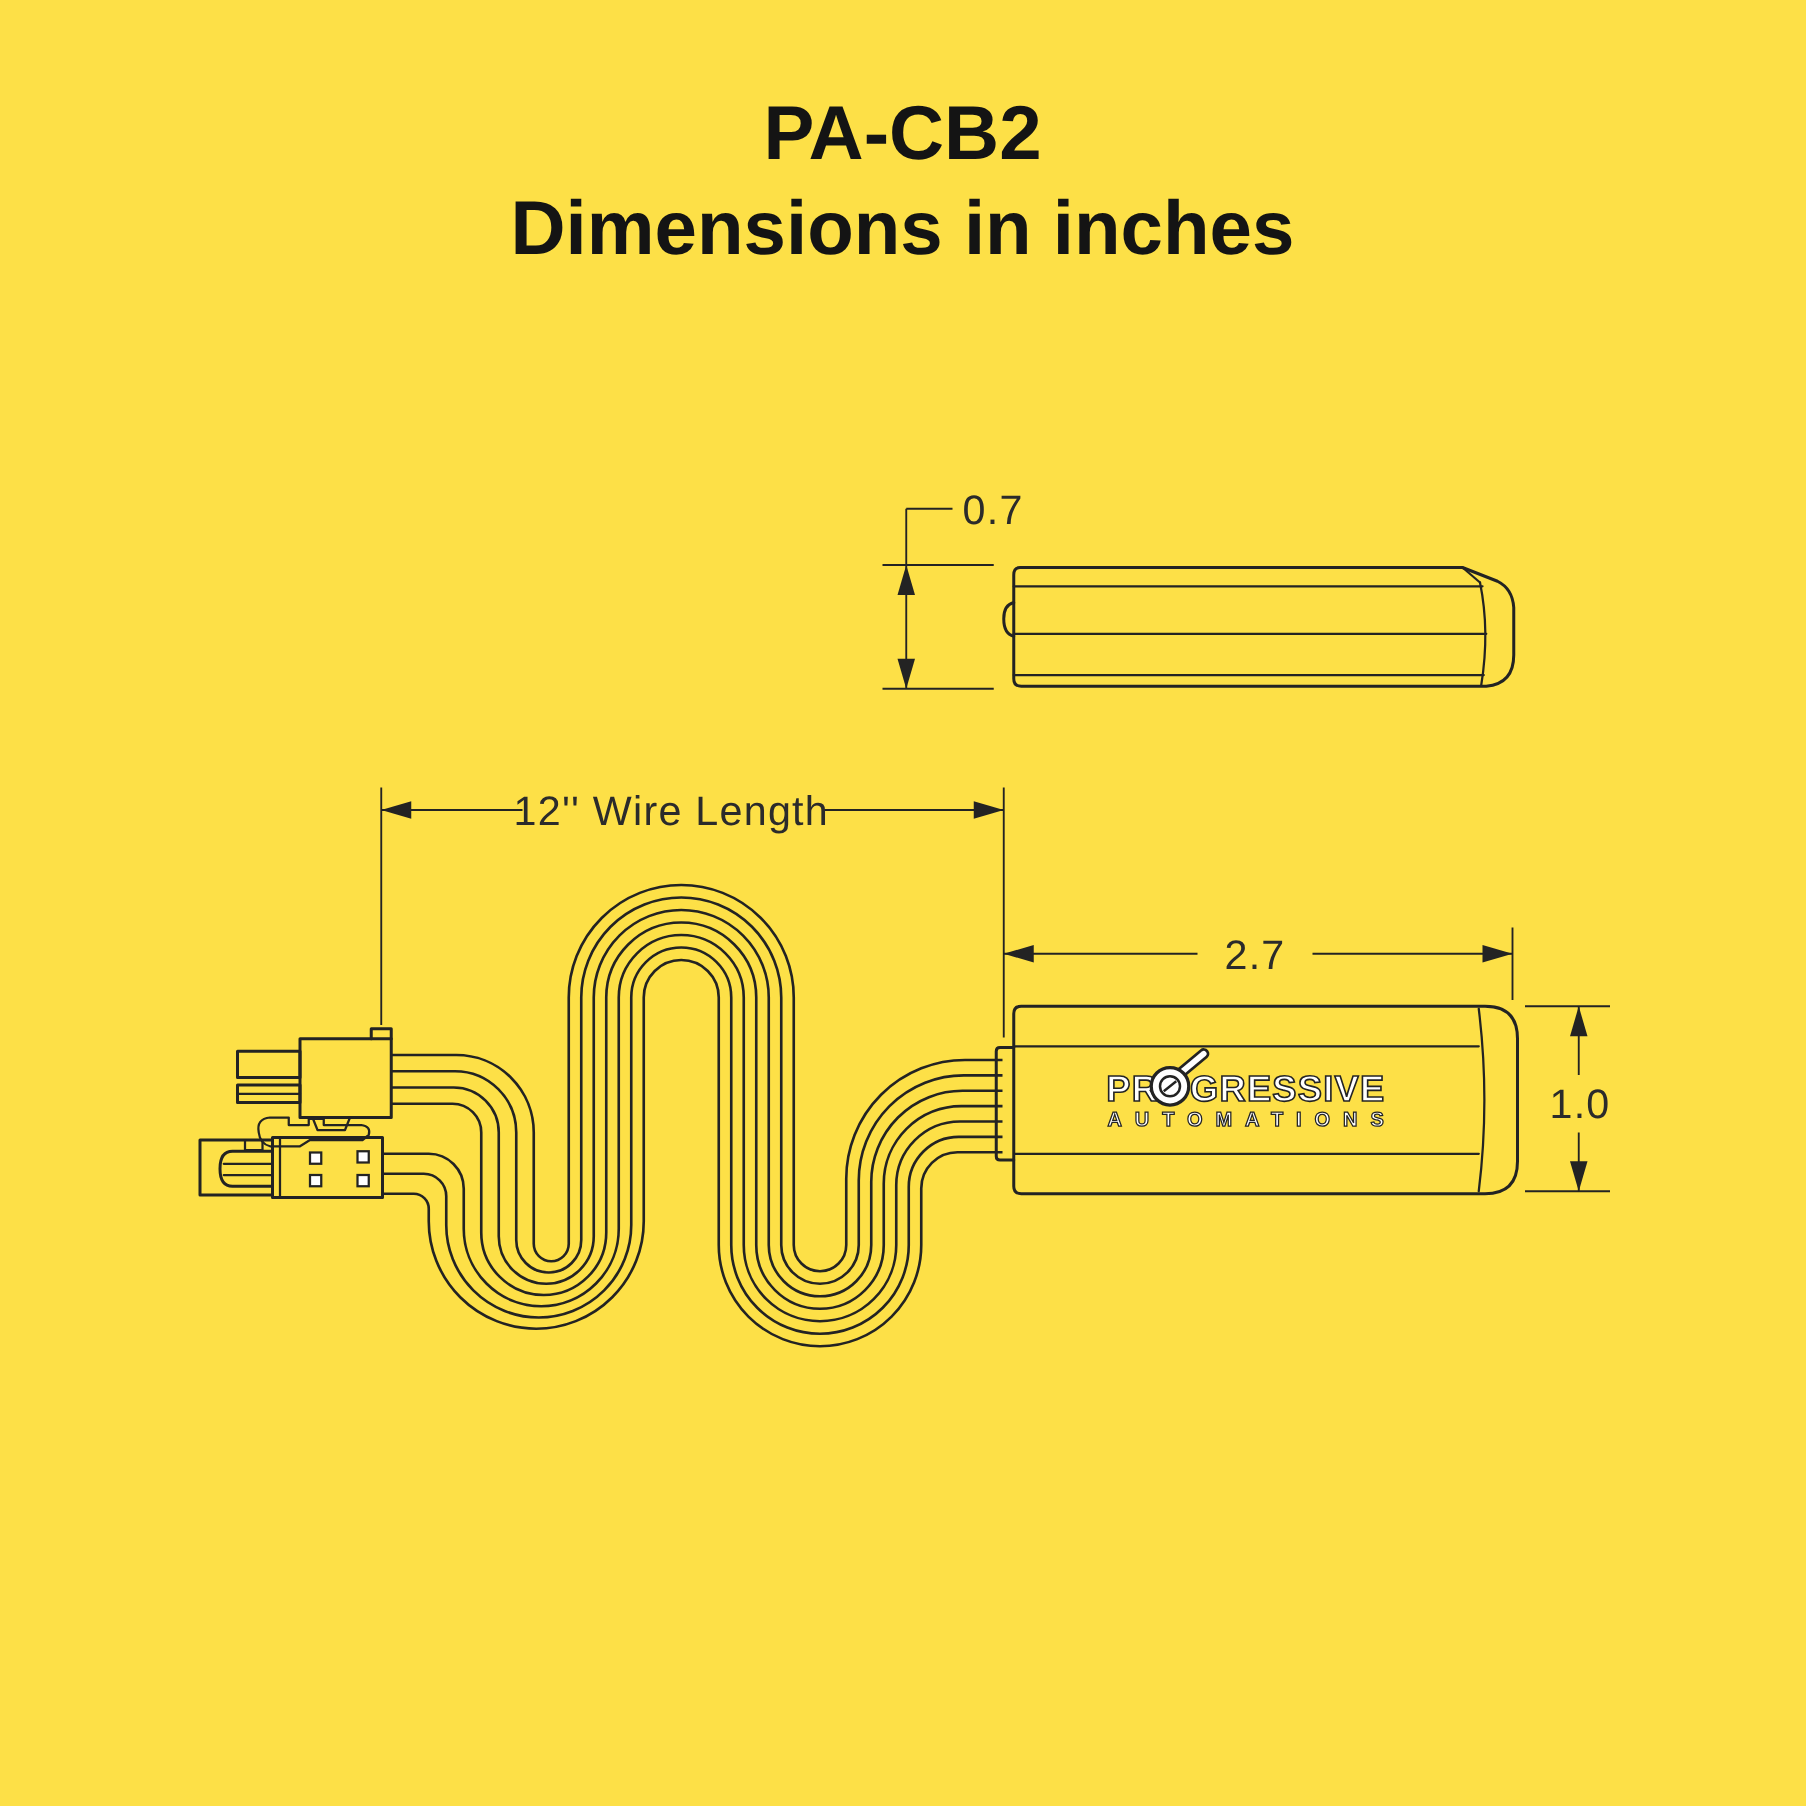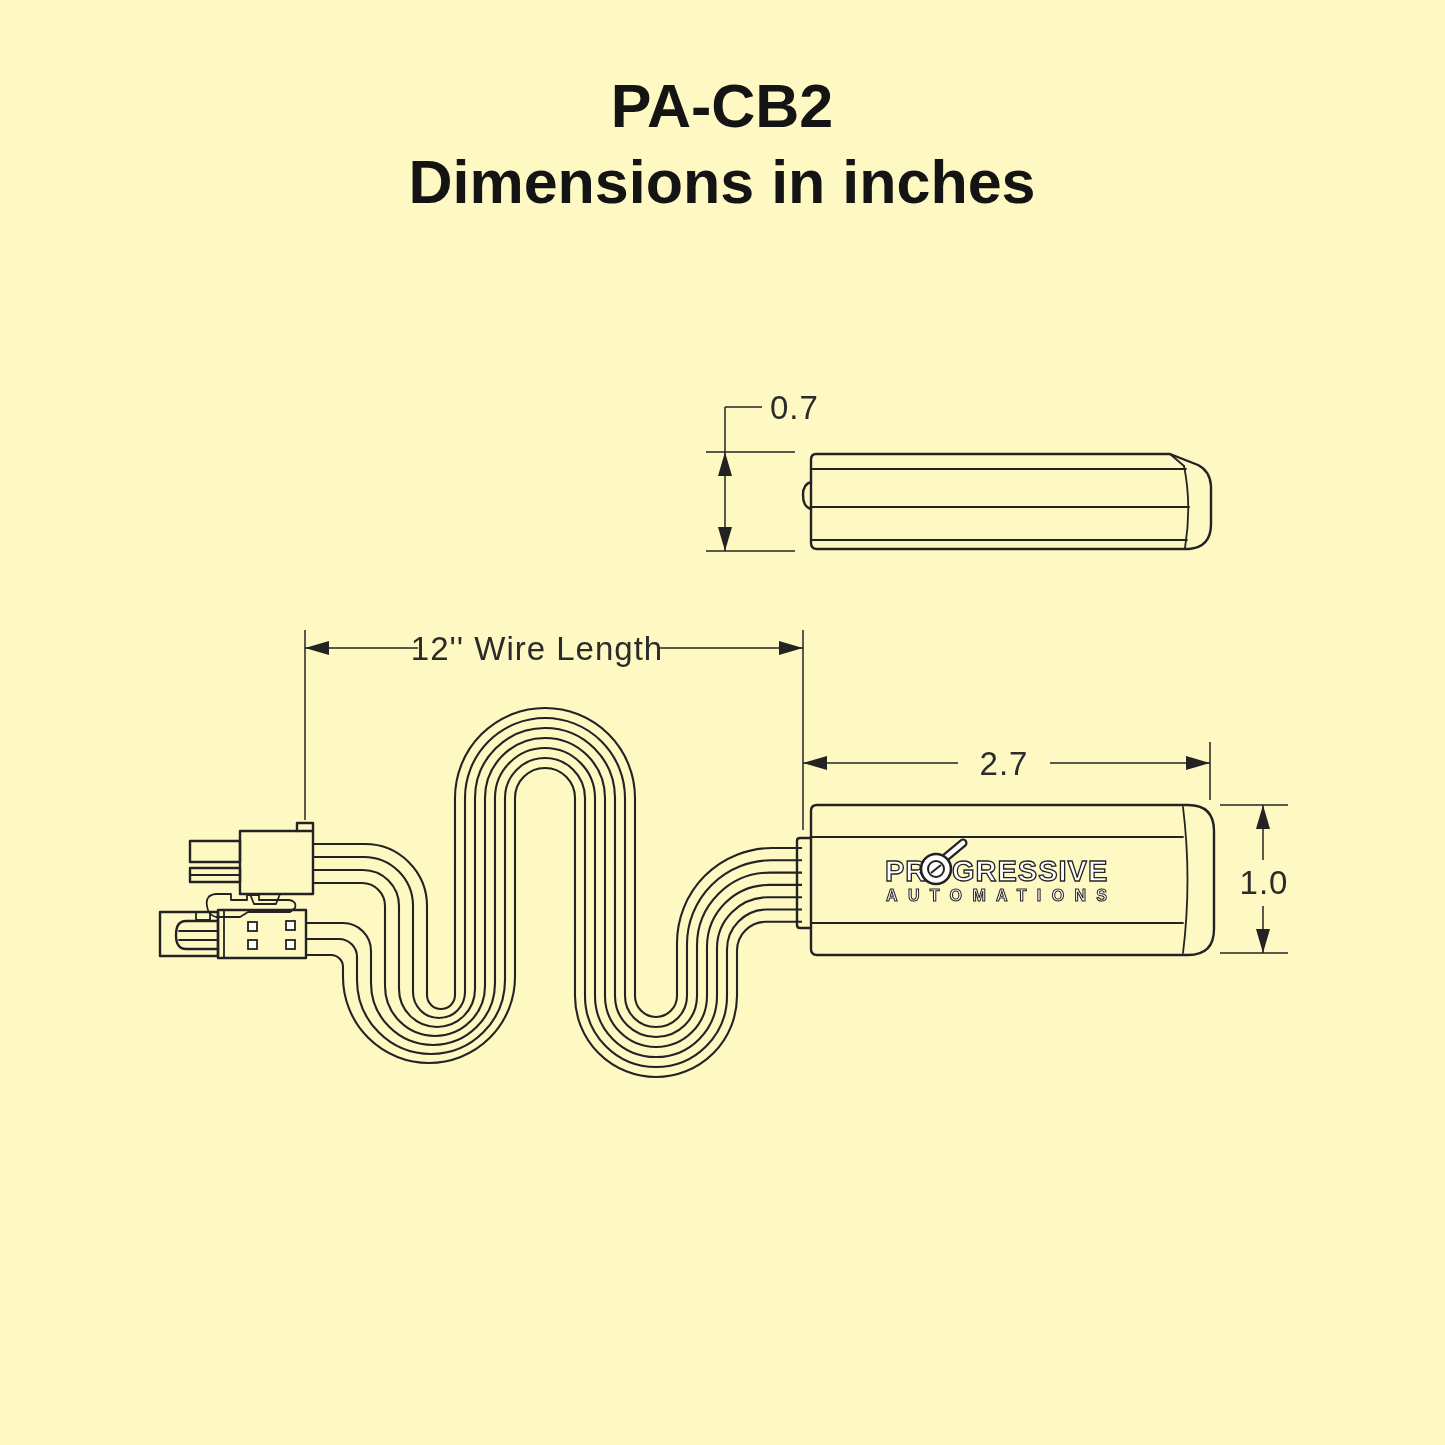--- a/index.html
+++ b/index.html
@@ -13,21 +13,21 @@
   .arrow{fill:var(--ln,#232323);stroke:none;}
   .holefill{fill:#fff;stroke:var(--ln,#232323);stroke-width:1.8;}
   .dimtxt{font-size:33px;fill:#2b2b2b;letter-spacing:1px;}
   .titletxt{font-size:61px;font-weight:700;fill:#141414;}
   .logotop{font-size:29px;font-weight:700;fill:#fff;stroke:#232323;stroke-width:1.3;letter-spacing:1px;}
   .logobottom{font-size:16px;font-weight:700;fill:#fff;stroke:#232323;stroke-width:1;letter-spacing:7px;}
 </style>
 </head>
 <body>
 
-<div id="canvas" style="--ln: #232323; background: #fef9c3;">
+<div id="canvas" style="--ln: #232323; background: #fde047;">
 <svg width="1445" height="1445" viewBox="0 0 1445 1445">
 
   <g>
     <text class="titletxt" x="722" y="127" text-anchor="middle">PA-CB2</text>
     <text class="titletxt" x="722" y="203" text-anchor="middle">Dimensions in inches</text>
   </g>
 
   <g>
     <path class="outline" d="M 816,454 H 1170 L 1198,465 Q 1210,471 1211,486 V 524 Q 1211,547 1189,549 H 817 Q 811,549 811,543 V 460 Q 811,454 816,454 Z"></path>
     <path class="inner" d="M 1170,454 L 1184,466"></path>

